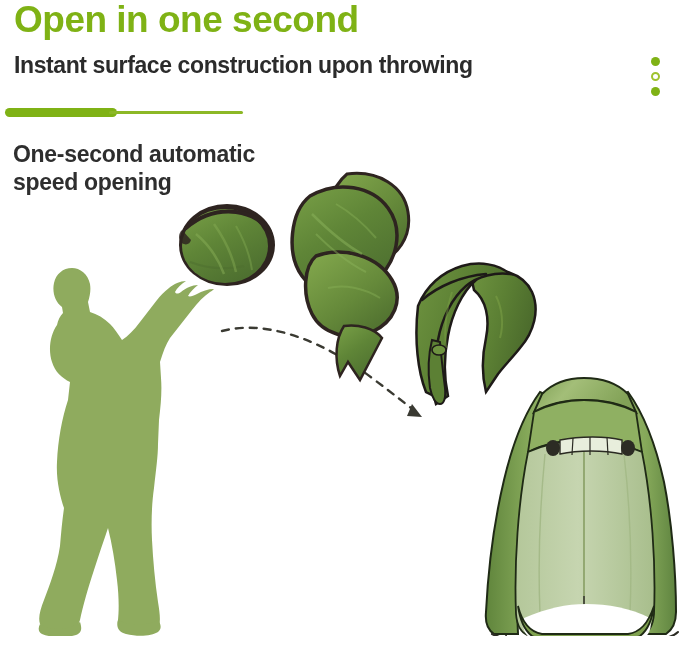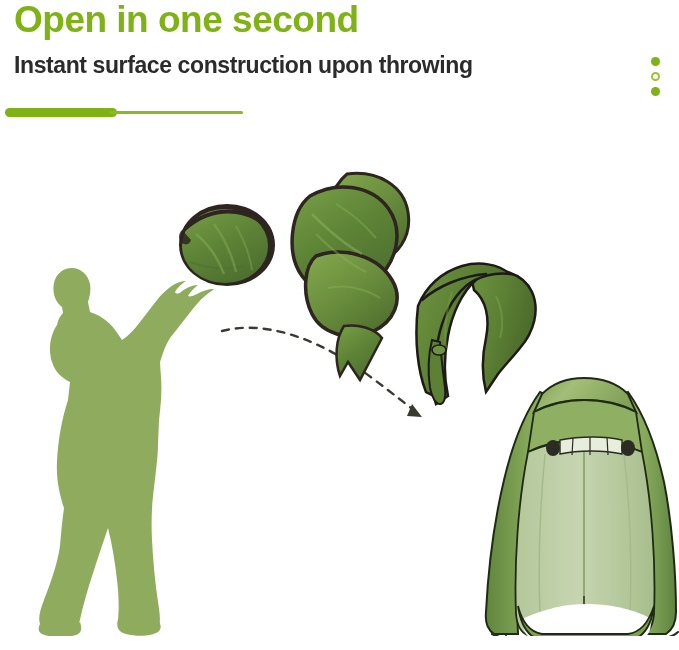--- a/index.html
+++ b/index.html
@@ -128,20 +128,22 @@
     <span class="dot hollow" id="dot-2"></span>
     <span class="dot filled" id="dot-3"></span>
   </div>
 
   <div id="divider">
     <span id="divider-thick"></span>
     <span id="divider-thin"></span>
   </div>
 
   <div id="caption">
+    <span class="line">One-second automatic</span>
+    <span class="line">speed opening</span>
   </div>
 
   <div id="stage">
     <svg width="679" height="650" viewBox="0 0 679 650" xmlns="http://www.w3.org/2000/svg">
       <defs>
         <linearGradient id="gFront" x1="0" y1="0" x2="1" y2="0">
           <stop offset="0%" stop-color="#B4C79A"></stop>
           <stop offset="45%" stop-color="#C6D5B0"></stop>
           <stop offset="100%" stop-color="#A8BE8C"></stop>
         </linearGradient>

